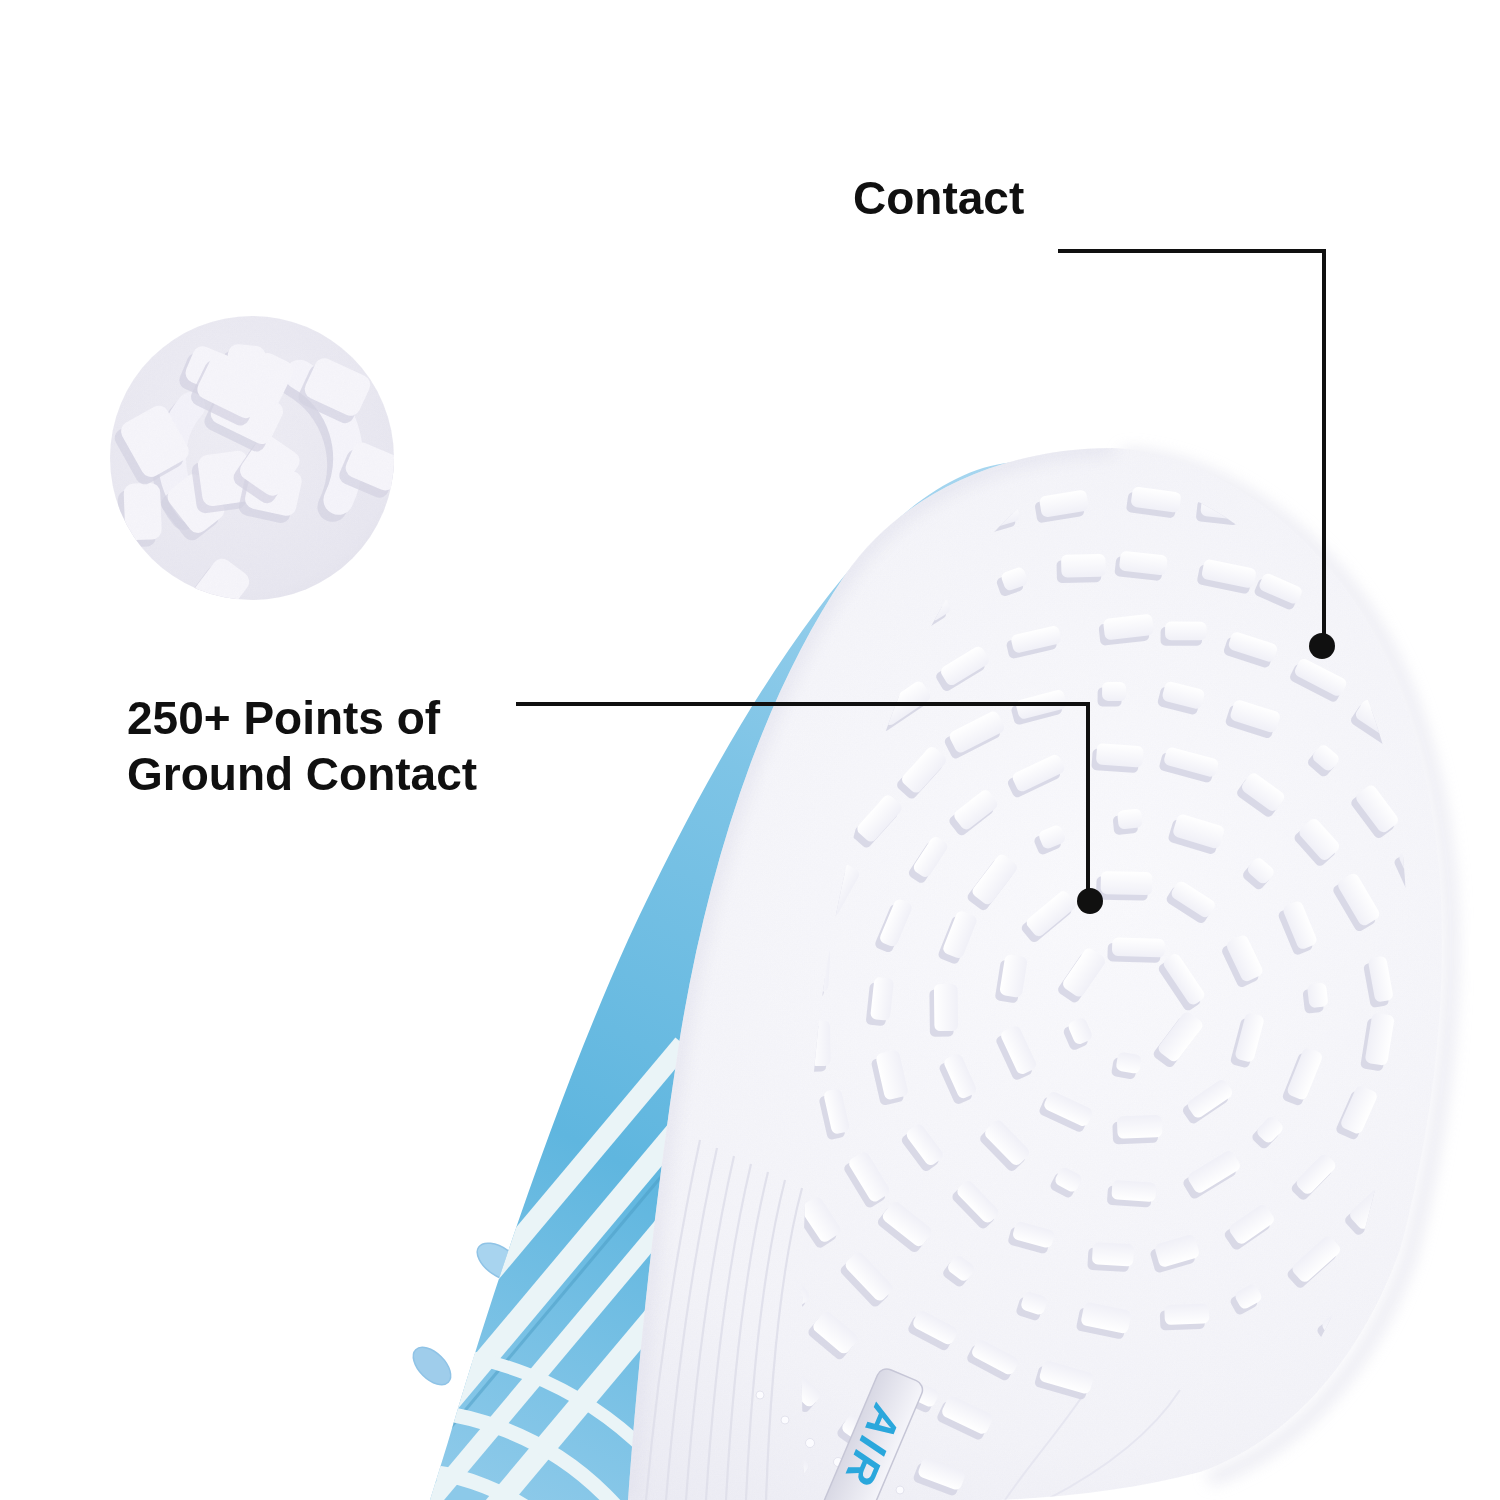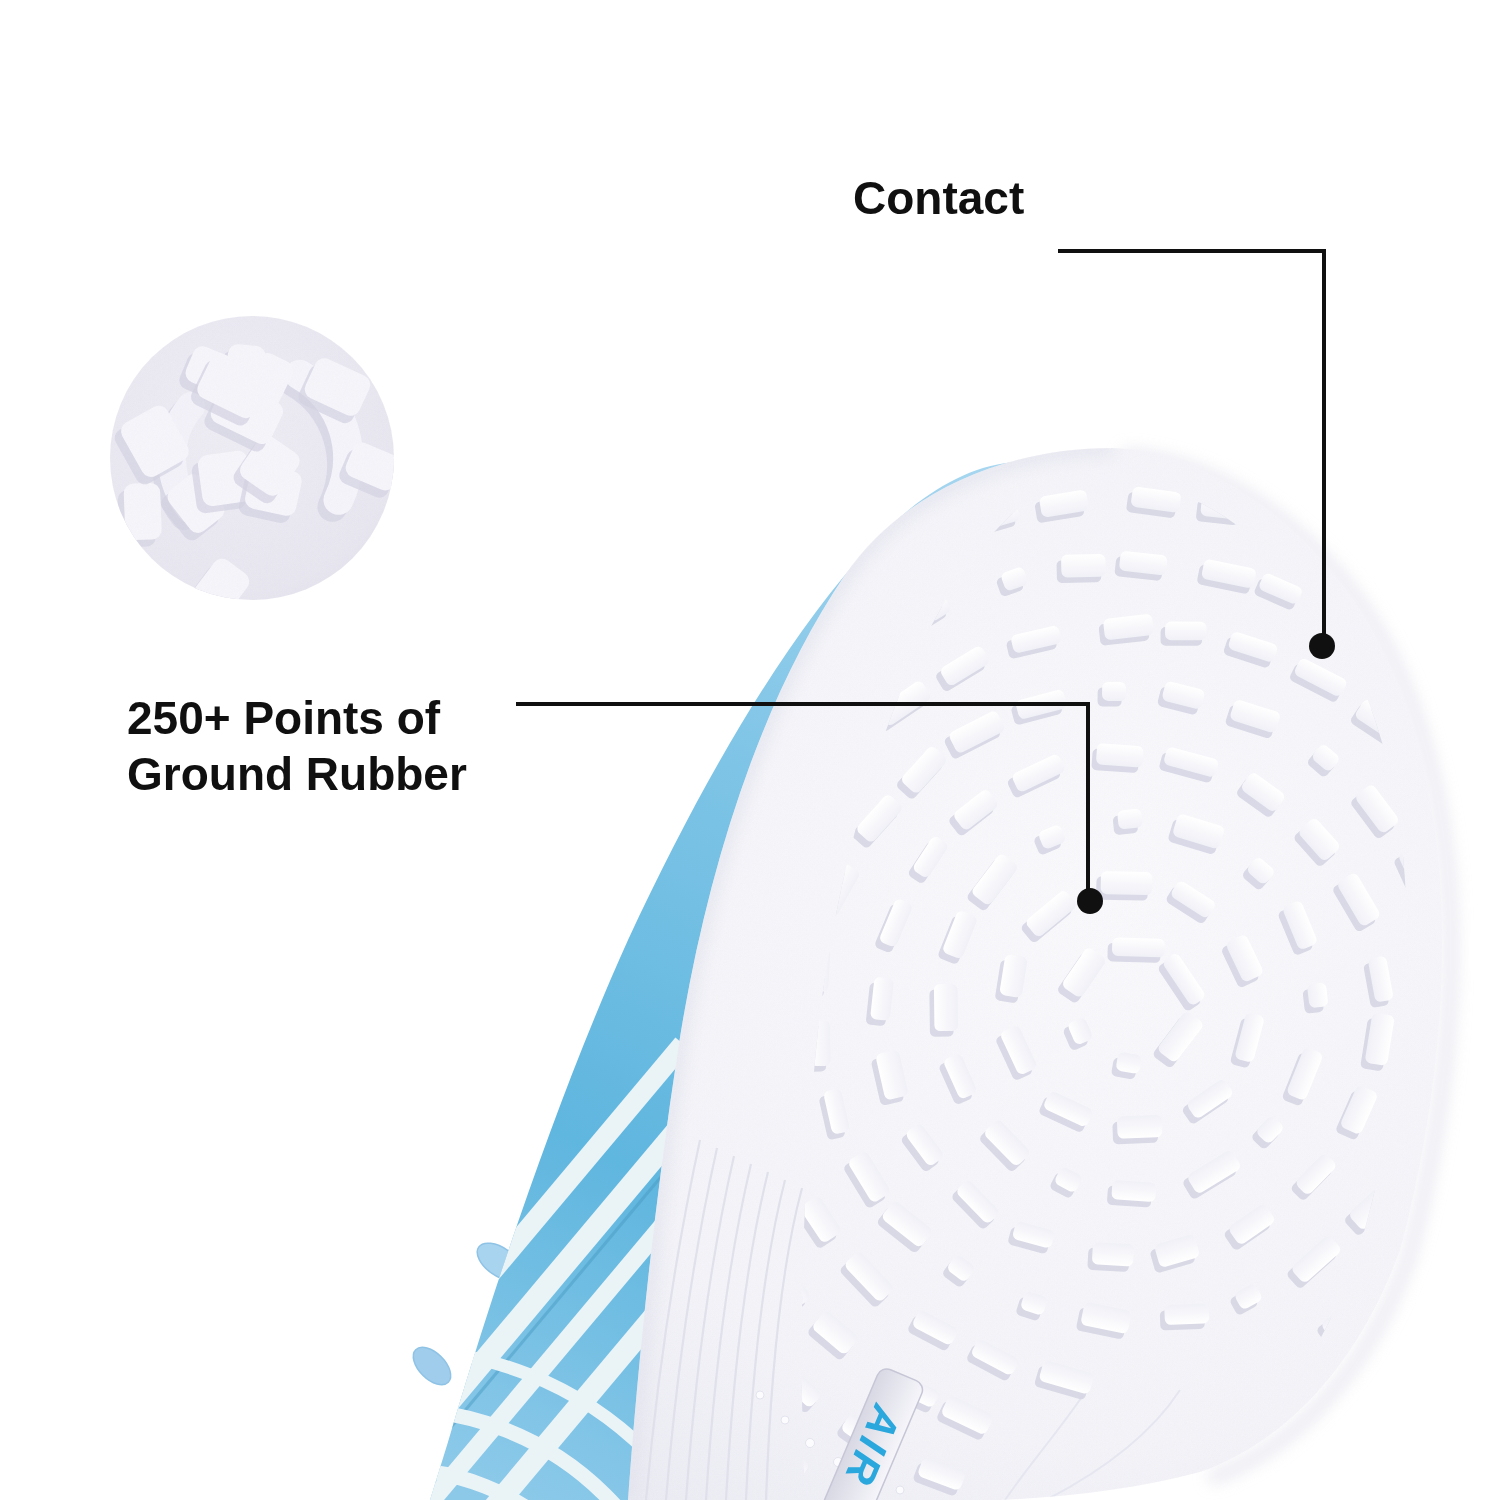--- a/index.html
+++ b/index.html
@@ -536,15 +536,15 @@
       <polyline class="ann-line" points="516,704 1088,704 1088,895"></polyline>
       <circle class="ann-dot" cx="1090" cy="901" r="13"></circle>
     </g>
   </svg>
 
   <div class="callout-label" id="label-rotational">
     <span>Contact</span>
   </div>
   <div class="callout-label" id="label-contact">
     <span>250+ Points of</span>
-    <span>Ground Rubber</span>
+    <span>Ground Contact</span>
   </div>
 </div>
 
 </body></html>

